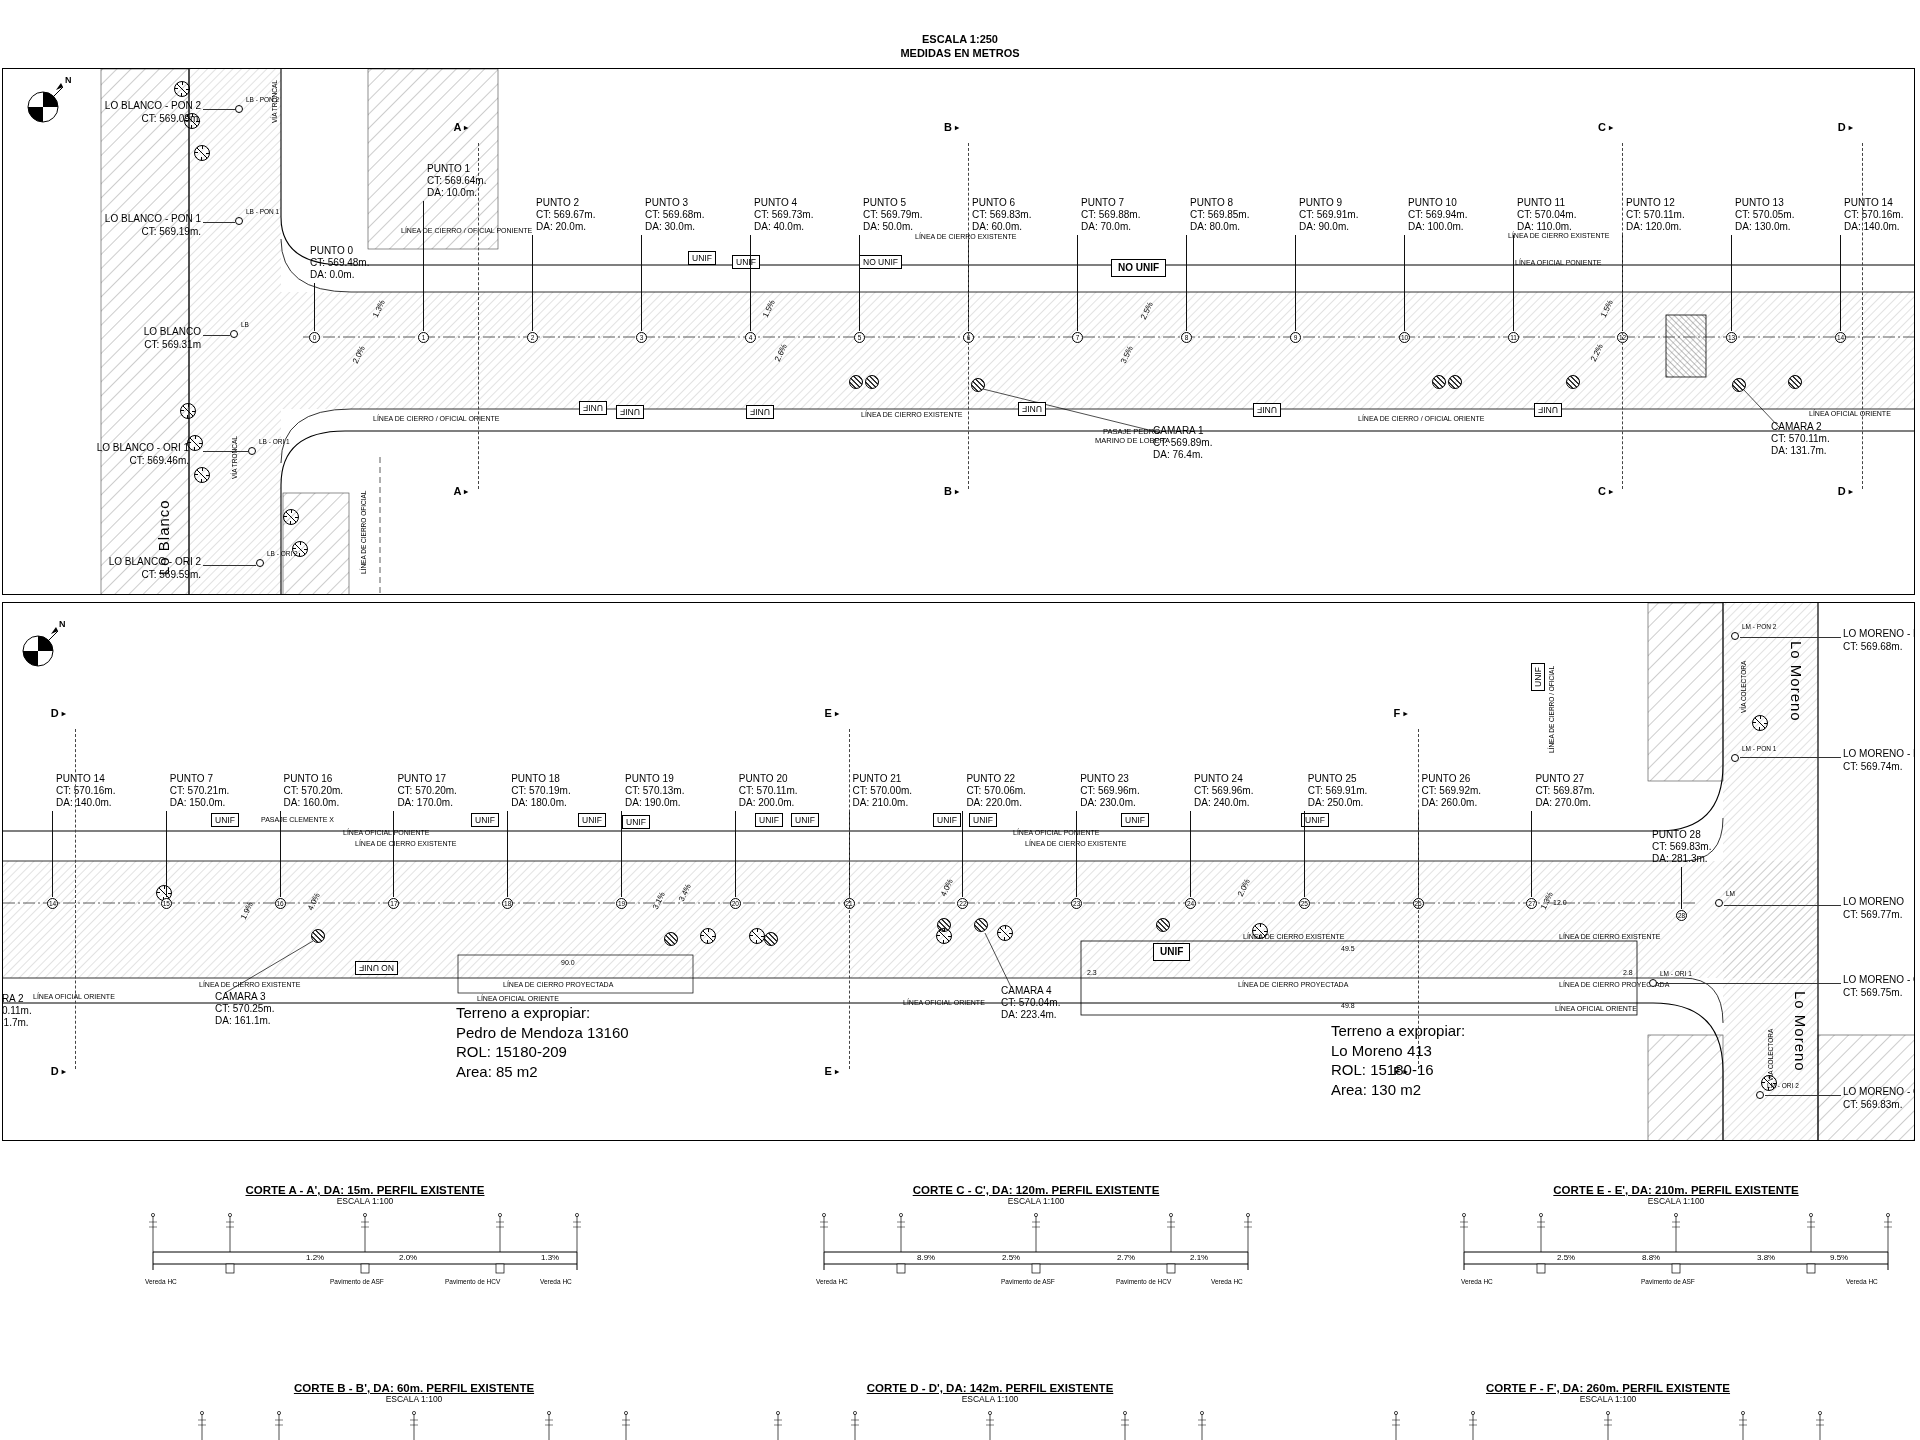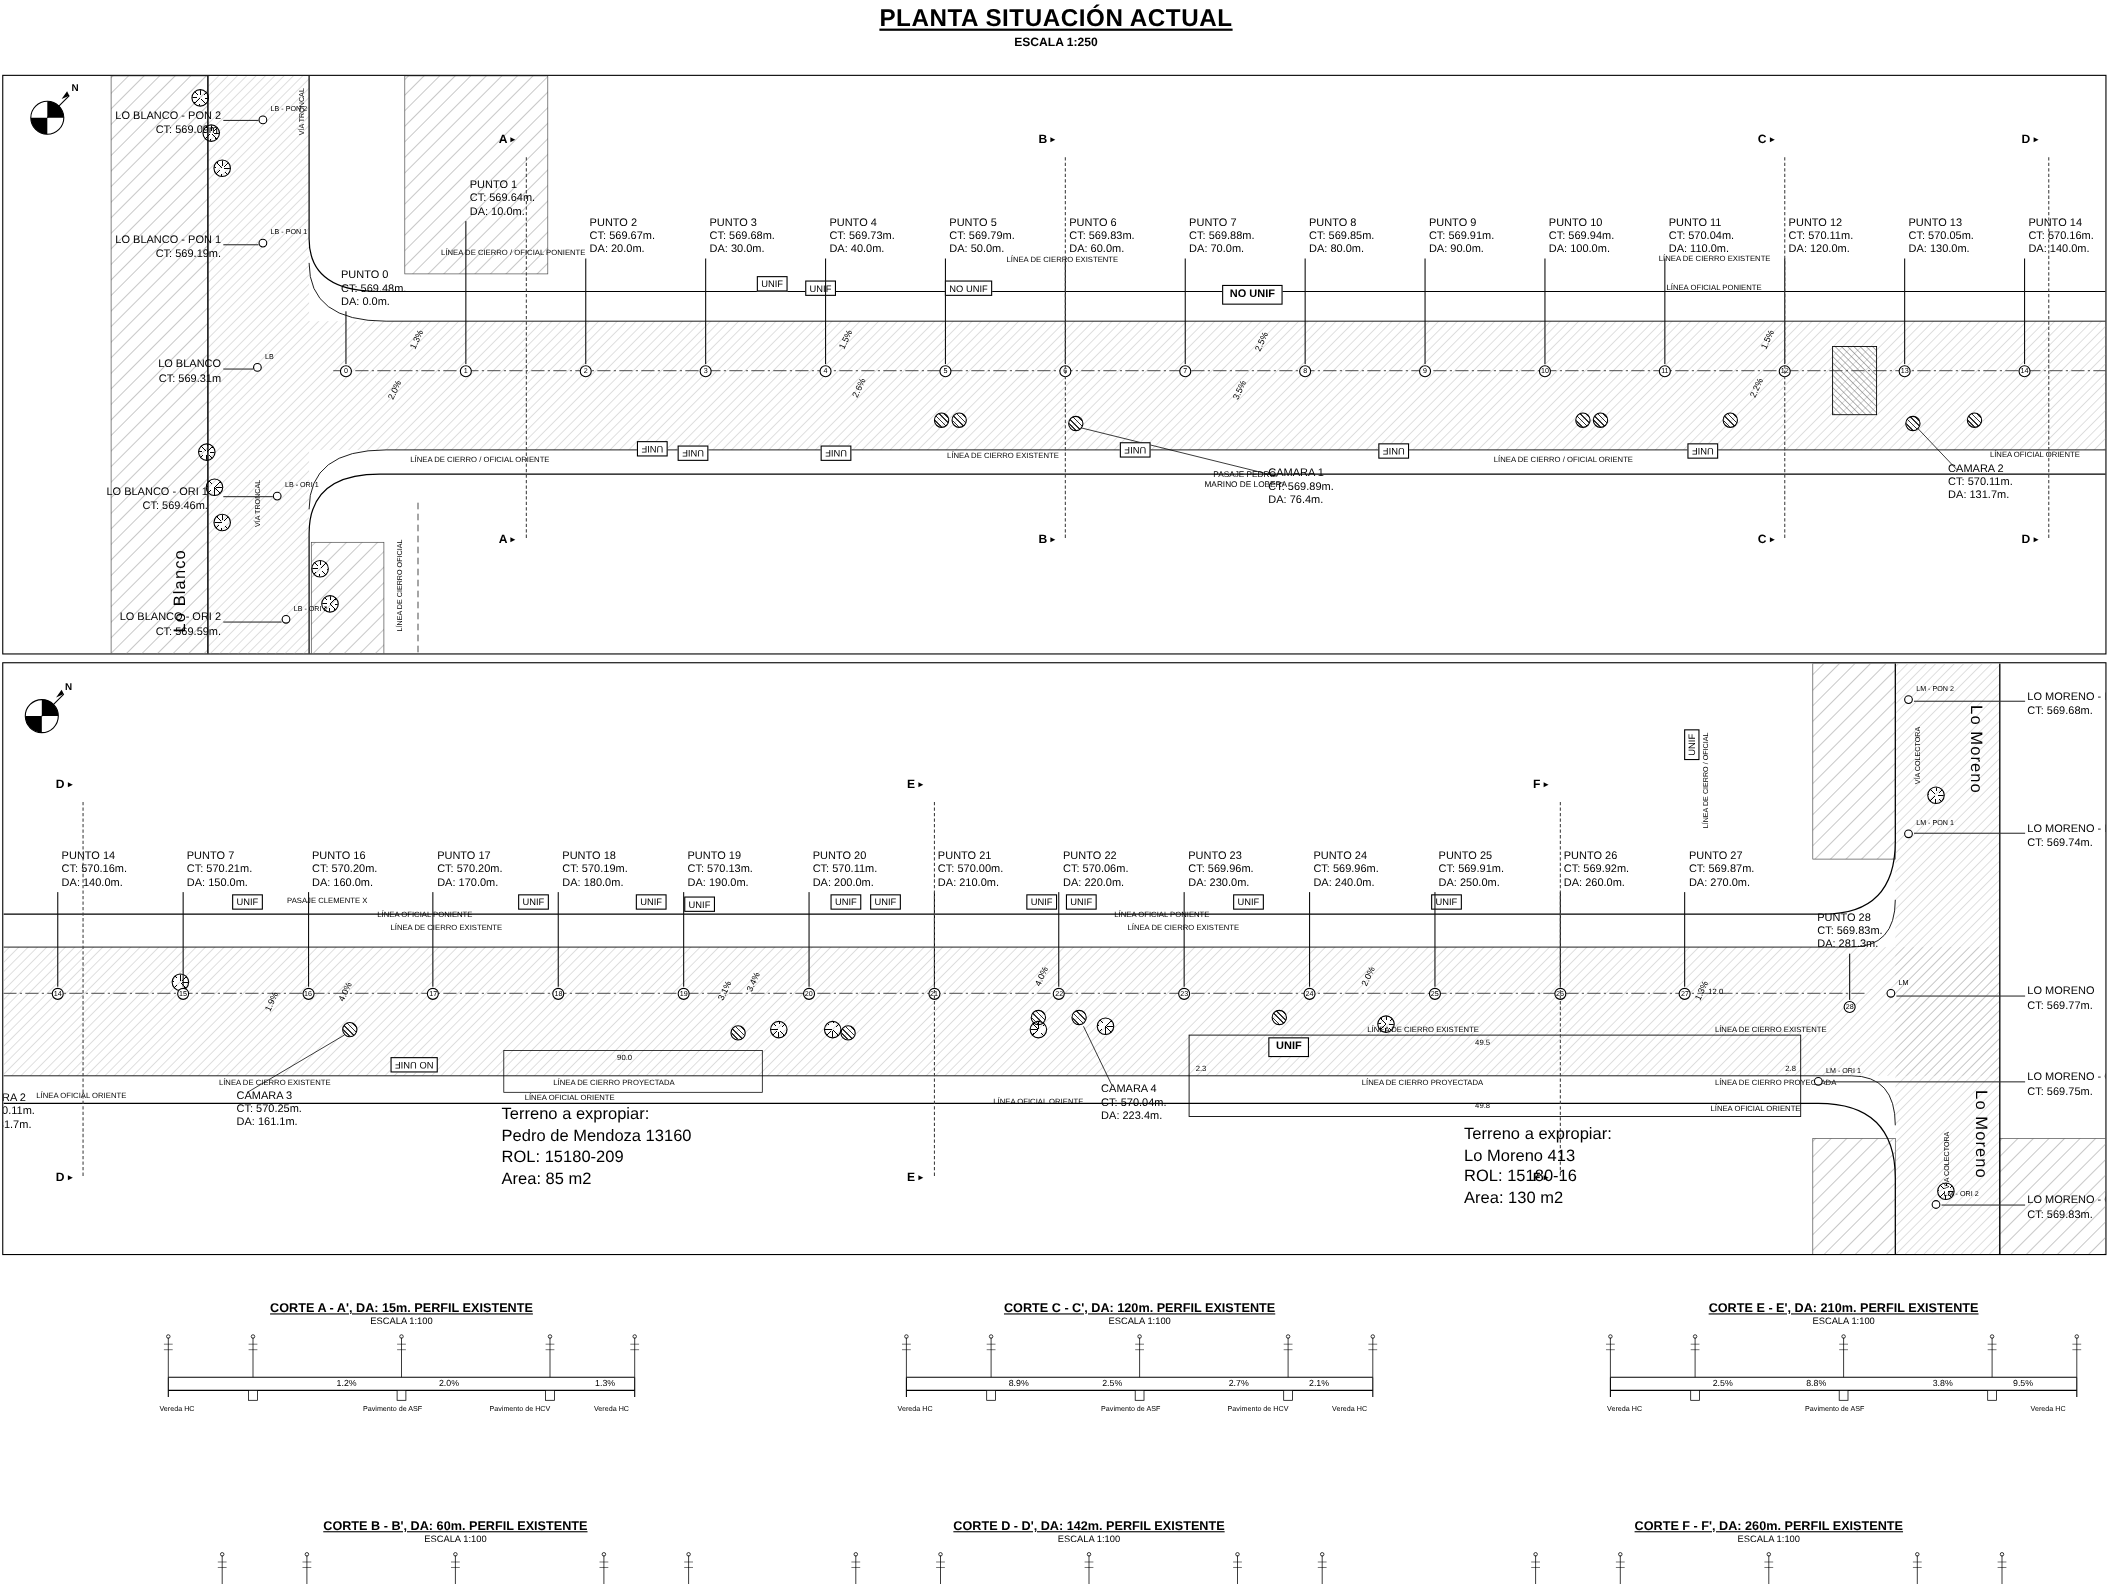--- a/index.html
+++ b/index.html
@@ -44,22 +44,22 @@
 .corte .cs{font-size:8.5px;font-weight:normal}
 .corte .cd{position:relative;height:100px;margin-top:2px;text-align:left}
 .corte .slope{position:absolute;font-size:8px;white-space:nowrap;background:#fff}
 .corte .mat{position:absolute;font-size:6.5px;white-space:nowrap}
 </style>
 </head>
 <body>
 
 <div id="sheet">
 
-  <div class="hdr" id="title">PLANTA SITUACIÓN ACTUAL</div>
   <div class="hdr" id="scale1">ESCALA 1:250</div>
+  <div class="hdr" id="units">MEDIDAS EN METROS</div>
 
   <div class="panel" id="panel1" style="left:2px;top:68px;width:1913px;height:527px">
     <svg width="1913" height="527" viewBox="0 0 1913 527">
       <defs>
         <pattern id="hp1" width="10" height="10" patternUnits="userSpaceOnUse" patternTransform="rotate(45)">
           <line x1="0" y1="0" x2="0" y2="10" stroke="#909090" stroke-width="0.9"></line>
         </pattern>
         <pattern id="hr1" width="6" height="6" patternUnits="userSpaceOnUse" patternTransform="rotate(45)">
           <line x1="0" y1="0" x2="0" y2="6" stroke="#aaaaaa" stroke-width="0.7"></line>
         </pattern>

